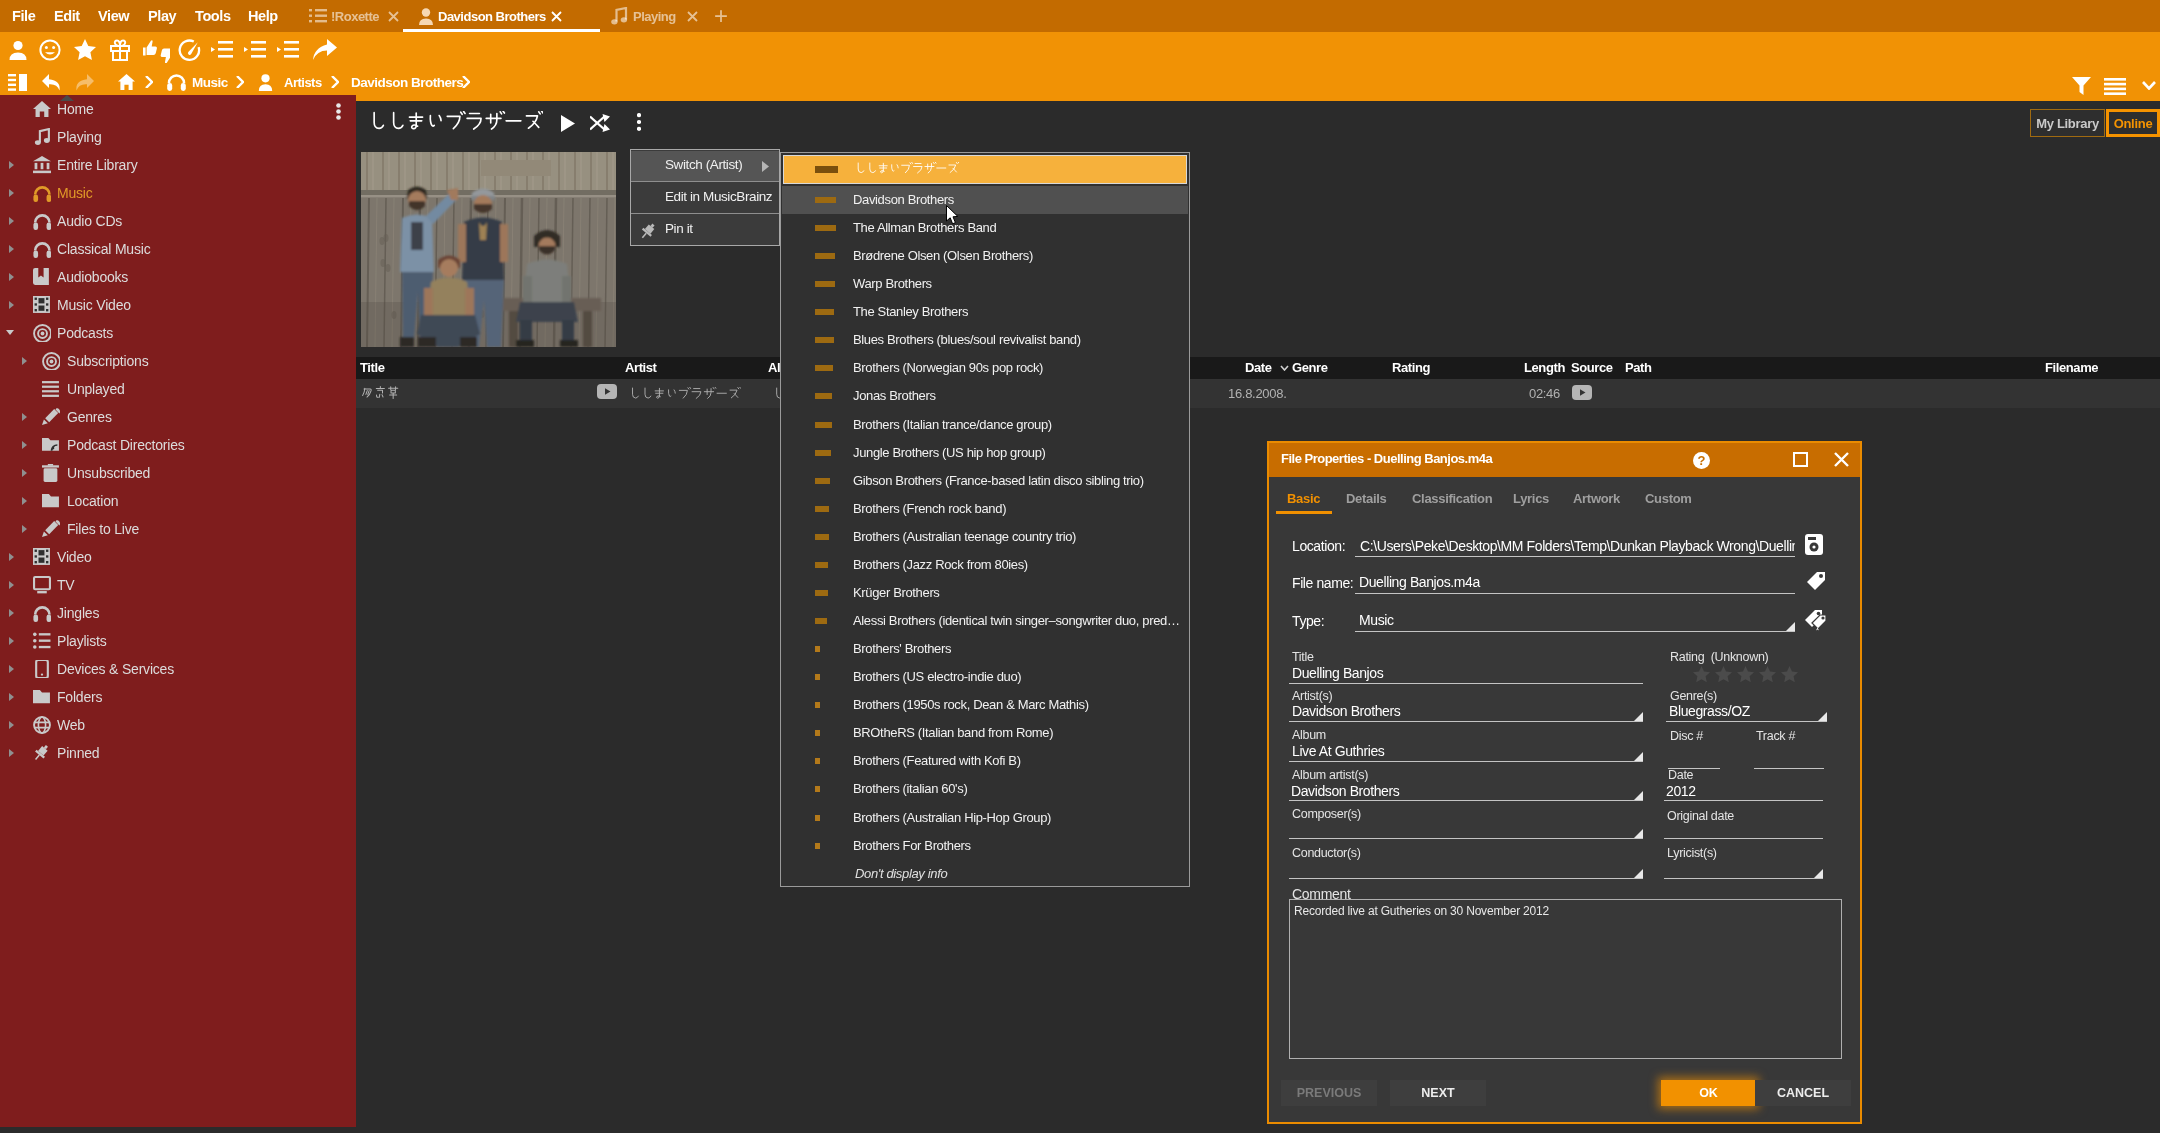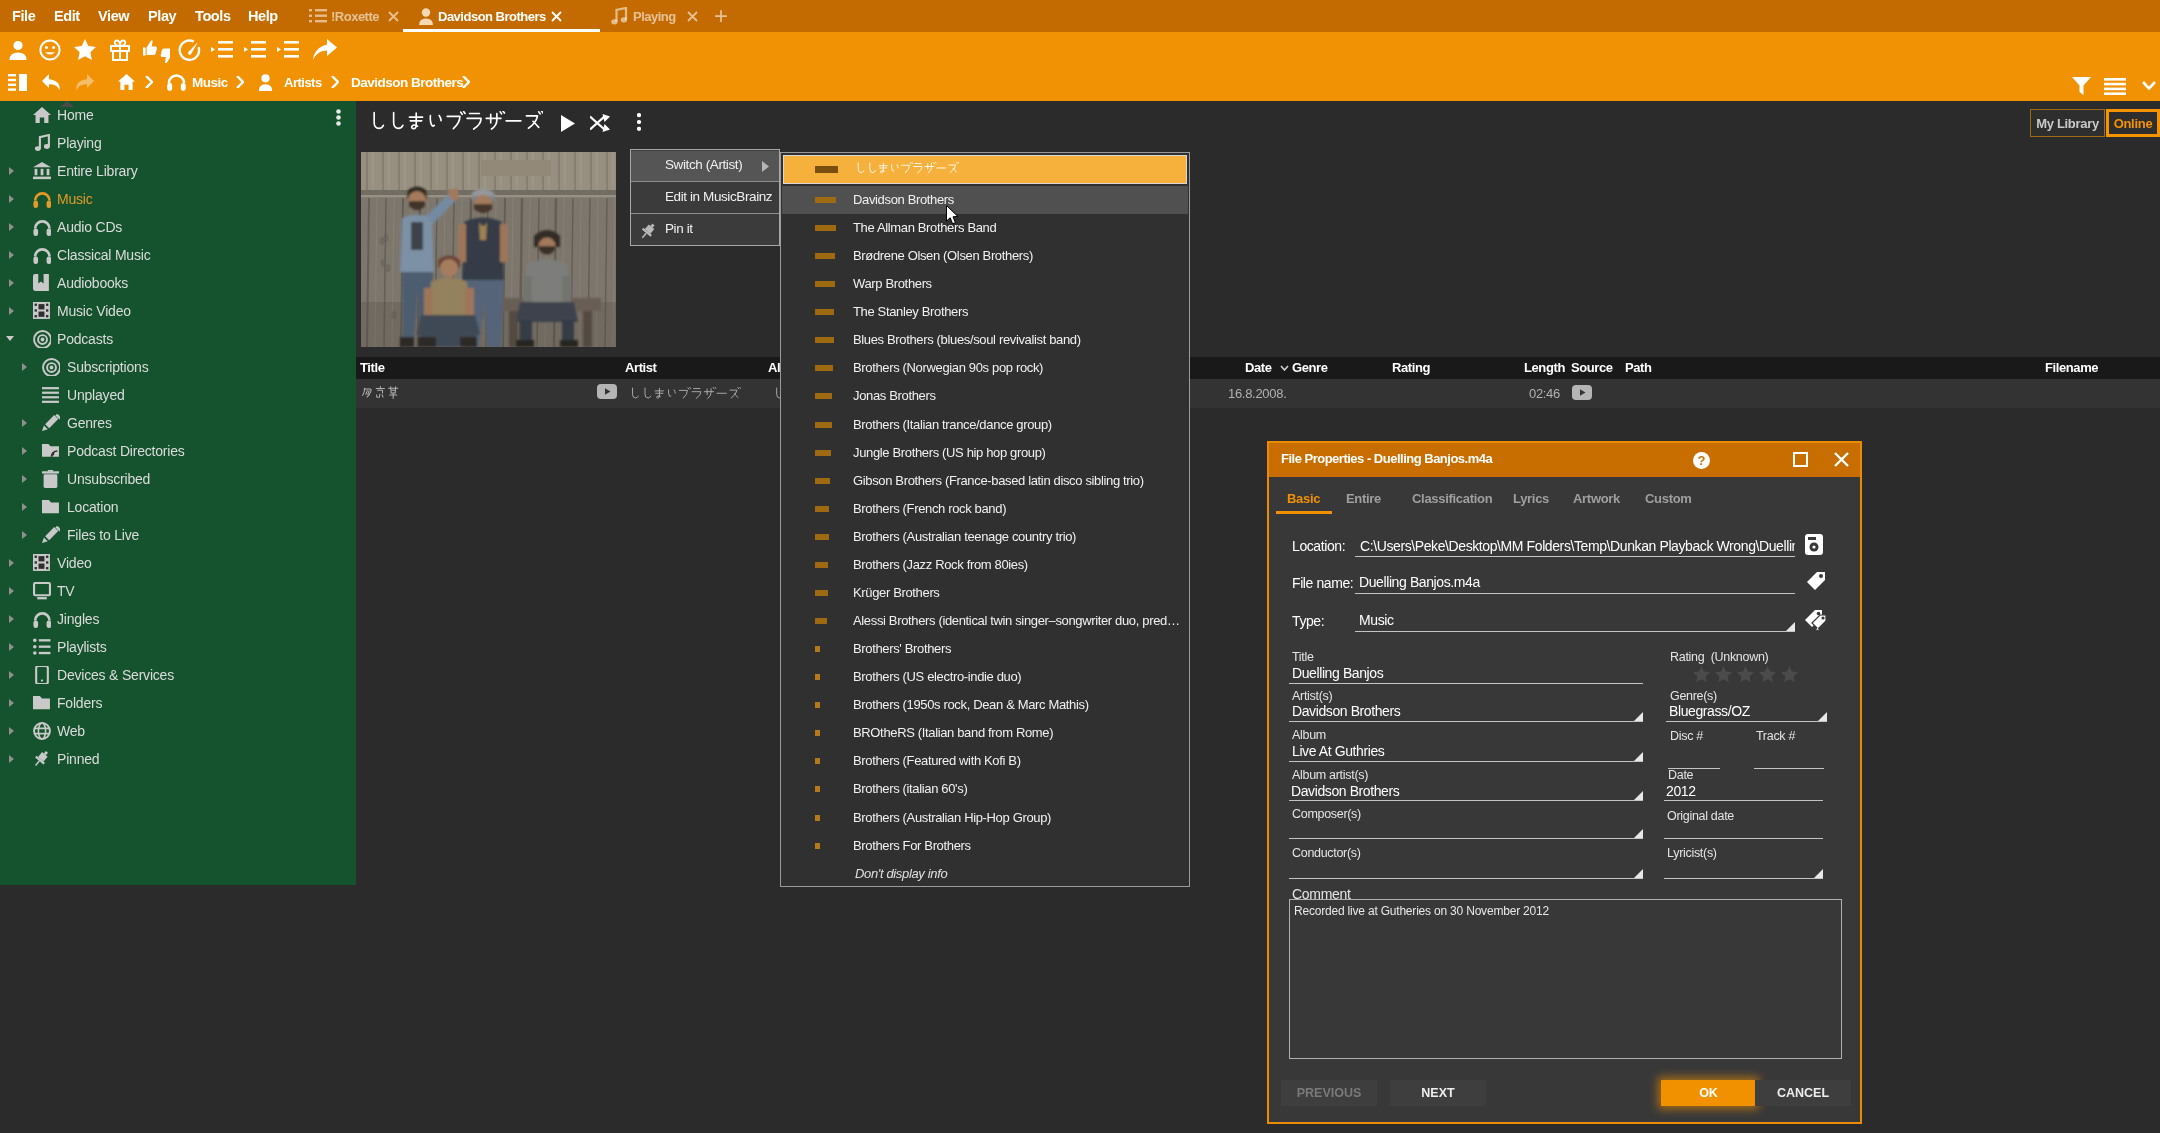--- a/index.html
+++ b/index.html
@@ -1,20 +1,20 @@
 <!DOCTYPE html>
 <html><head><meta charset="utf-8">
 <style>
 *{margin:0;padding:0;box-sizing:border-box}
 html,body{width:2160px;height:1133px;overflow:hidden;background:#2b2b2b;
   font-family:"Liberation Sans",sans-serif;}
 .abs{position:absolute}
 #menubar{position:absolute;left:0;top:0;width:2160px;height:32px;background:#c36b00}
 #toolbar{position:absolute;left:0;top:32px;width:2160px;height:69px;background:#f19205}
-#sidebar{position:absolute;left:0;top:101px;width:356px;height:784px;background:#14532d}
+#sidebar{position:absolute;left:0;top:95px;width:356px;height:1032px;background:#7f1d1d}
 #main{position:absolute;left:356px;top:101px;width:1804px;height:1032px;background:#2b2b2b}
 .mi{position:absolute;top:0;height:32px;line-height:32px;color:#fff;font-size:14.5px;font-weight:bold;letter-spacing:-.4px}
 .tabtx{position:absolute;top:0;height:32px;line-height:33px;font-size:13px;font-weight:bold;letter-spacing:-.5px;color:rgba(255,255,255,.58)}
 .srow{position:absolute;left:0;width:356px;height:28px;color:#dcdcdc;font-size:14px}
 .srow .lbl{position:absolute;top:5px;line-height:18px;letter-spacing:-.2px}
 .sarr{position:absolute;width:0;height:0;border-left:5px solid #909090;border-top:4px solid transparent;border-bottom:4px solid transparent}
 .hdr{position:absolute;top:0;font-size:13px;font-weight:bold;color:#fff;line-height:22px;letter-spacing:-.4px}
 .cell{position:absolute;top:0;font-size:13px;color:#b2b2b2;line-height:29px;letter-spacing:-.3px}
 .mrow{position:absolute;left:34px;font-size:13.5px;color:#f0f0f0;letter-spacing:-.4px;white-space:nowrap}
 .smtext{position:absolute;left:72px;font-size:13px;color:#f1f1f1;letter-spacing:-.35px;line-height:28px;white-space:nowrap}
@@ -827,21 +827,21 @@
 <svg class="ic" style="left:424px;top:9px;" width="17" height="17" viewBox="0 0 17 17">
       <circle cx="8.5" cy="8.5" r="8.5" fill="#fff"></circle>
       <text x="8.5" y="13" font-size="13" font-weight="bold" fill="#c96f00" text-anchor="middle" font-family="Liberation Sans">?</text>
     </svg>
 <div class="abs" style="left:524px;top:9px;width:15px;height:15px;border:2.5px solid #fff"></div>
 <svg class="ic" style="left:565px;top:9px;" width="15" height="15" viewBox="0 0 15 15">
       <path d="M1 1 L14 14 M14 1 L1 14" stroke="#fff" stroke-width="2.4"></path>
     </svg>
 <div class="dtab" style="left:18px;top:48px;color:#f19000">Basic</div>
 <div class="abs" style="left:7px;top:68px;width:56px;height:3px;background:#f19000"></div>
-<div class="dtab" style="left:77px;top:48px">Entire</div>
+<div class="dtab" style="left:77px;top:48px">Details</div>
 <div class="dtab" style="left:143px;top:48px">Classification</div>
 <div class="dtab" style="left:244px;top:48px">Lyrics</div>
 <div class="dtab" style="left:304px;top:48px">Artwork</div>
 <div class="dtab" style="left:376px;top:48px">Custom</div>
 <div class="dval" style="left:23px;top:95px">Location:</div>
 <div class="dval" style="left:91px;top:95px;width:435px;overflow:hidden">C:\Users\Peke\Desktop\MM Folders\Temp\Dunkan Playback Wrong\Duelling Ba</div>
 <div class="dline" style="left:86px;top:113px;width:440px"></div>
 <svg class="ic" style="left:536px;top:91px;" width="18" height="21" viewBox="0 0 18 21">
       <rect width="18" height="21" rx="3" fill="#fff"></rect>
       <circle cx="9" cy="13" r="4.5" fill="#383838"></circle>

